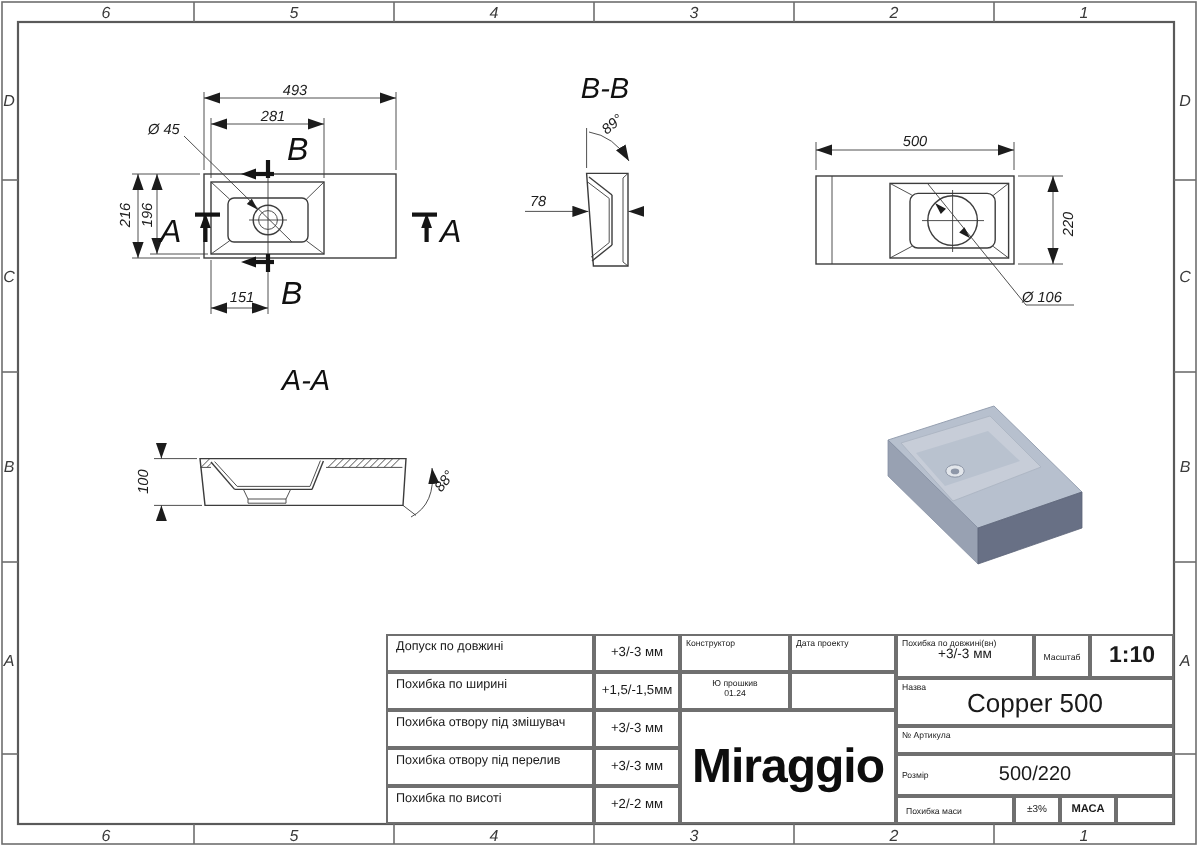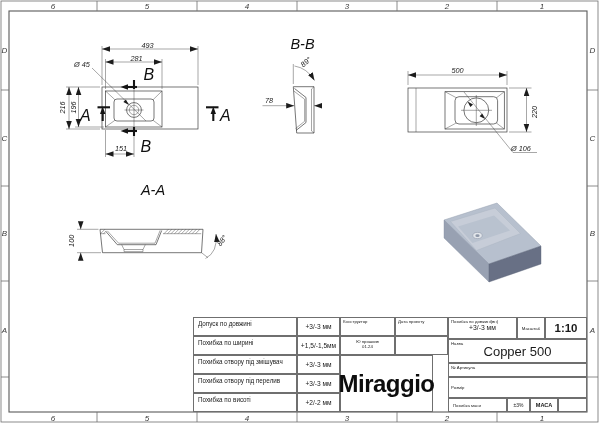--- a/index.html
+++ b/index.html
@@ -257,41 +257,42 @@
   <div class="cell lbl" style="left:193px;top:393px;width:104px;height:19px;">Похибка по висоті</div>
   <div class="cell val" style="left:297px;top:393px;width:43px;height:19px;">+2/-2 мм</div>
 
   <div class="cell" style="left:340px;top:317px;width:55px;height:19px;font-size:4.3px;padding:1px 0 0 2px;">Конструктор</div>
   <div class="cell" style="left:395px;top:317px;width:53px;height:19px;font-size:4.3px;padding:1px 0 0 2px;">Дата проекту</div>
   <div class="cell" style="left:340px;top:336px;width:55px;height:19px;font-size:4.3px;text-align:center;padding-top:2px;">
     <div>Ю прошкив</div>
     <div>01.24</div>
   </div>
   <div class="cell" style="left:395px;top:336px;width:53px;height:19px;"></div>
-  <div class="cell" style="left:340px;top:355px;width:93px;height:57px;overflow:visible;">
+  <div class="cell" style="left:340px;top:355px;width:108px;height:57px;overflow:visible;">
     <div class="logo">Miraggio</div>
   </div>
 
   <div class="cell" style="left:448px;top:317px;width:69px;height:22px;">
     <div style="font-size:4.3px;padding:1px 0 0 2px;">Похибка по довжині(вн)</div>
     <div style="font-size:6.8px;text-align:center;">+3/-3 мм</div>
   </div>
   <div class="cell" style="left:517px;top:317px;width:28px;height:22px;display:flex;align-items:center;justify-content:center;font-size:4.3px;">Масштаб</div>
   <div class="cell" style="left:545px;top:317px;width:42px;height:22px;font-size:11.5px;font-weight:600;">
         <div class="bigval">1:10</div>
       </div>
   <div class="cell" style="left:448px;top:339px;width:139px;height:24px;">
     <span class="tinylbl">Назва</span>
     <div class="bigval" style="font-size:13px;">Copper 500</div>
   </div>
   <div class="cell" style="left:448px;top:363px;width:139px;height:14px;">
     <span class="tinylbl">№ Артикула</span>
   </div>
   <div class="cell" style="left:448px;top:377px;width:139px;height:21px;">
     <span class="tinylbl" style="top:7px;">Розмір</span>
+    <div class="bigval" style="font-size:10px;">500/220</div>
   </div>
   <div class="cell" style="left:448px;top:398px;width:59px;height:14px;display:flex;align-items:center;padding-left:4px;font-size:4.3px;">Похибка маси</div>
   <div class="cell" style="left:507px;top:398px;width:23px;height:14px;display:flex;align-items:center;justify-content:center;font-size:5px;">±3%</div>
   <div class="cell" style="left:530px;top:398px;width:28px;height:14px;display:flex;align-items:center;justify-content:center;font-size:5.6px;font-weight:600;">МАСА</div>
   <div class="cell" style="left:558px;top:398px;width:29px;height:14px;"></div>
 </div>
 
 </div>
 
 </body></html>

